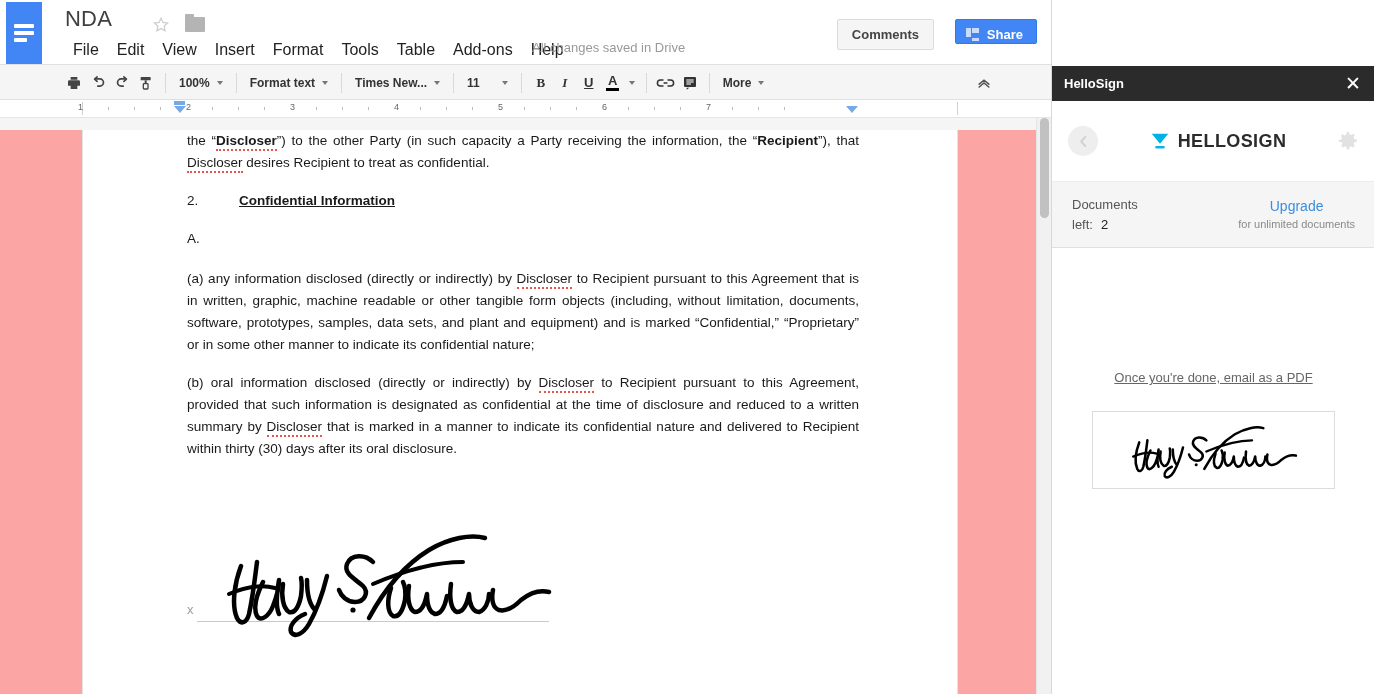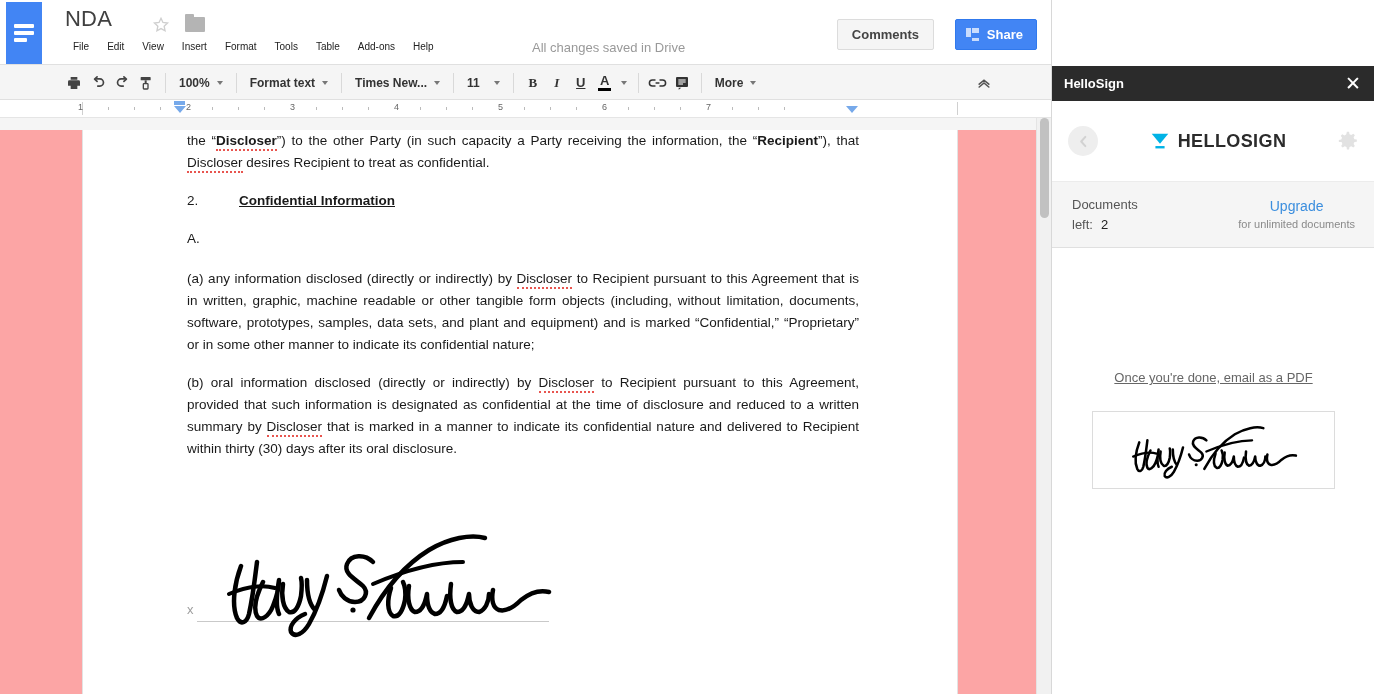--- a/index.html
+++ b/index.html
@@ -45,36 +45,36 @@
   #folder-icon::before {
     content: ""; position: absolute; left: 0; top: -3px;
     width: 9px; height: 4px; background: #b4b4b4; border-radius: 1px 1px 0 0;
   }
 
   .menubar {
     position: absolute; left: 64px; top: 38px;
     display: flex; align-items: center; gap: 0;
   }
   .menubar .mi {
-    font-size: 10px; color: #222; padding: 3px 9px;
+    font-size: 16px; color: #222; padding: 3px 9px;
     cursor: pointer; border-radius: 2px; white-space: nowrap;
   }
   .save-state {
     position: absolute; left: 532px; top: 40px;
     font-size: 13px; color: #999; white-space: nowrap;
   }
 
   .btn-comments {
     position: absolute; right: 117px; top: 19px;
     padding: 7px 14px; font-size: 13px; font-weight: bold; color: #444;
     background: #f5f5f5; border: 1px solid #dcdcdc; border-radius: 2px; cursor: pointer;
   }
   .btn-share {
     position: absolute; right: 14px; top: 19px;
-    padding: 7px 13px 7px 10px; font-size: 13px; font-weight: bold; color: #fff;
+    padding: 7px 13px 1px 10px; font-size: 13px; font-weight: bold; color: #fff;
     background: #4285f4; border: 1px solid #3079ed; border-radius: 2px;
     cursor: pointer; display: flex; align-items: center; gap: 6px;
   }
   .share-ico {
     position: relative; width: 15px; height: 14px;
     display: flex; flex-wrap: wrap; align-content: flex-start; gap: 1px;
   }
   .share-ico b { display: block; background: #c9dcfd; }
   .share-ico b:nth-child(1) { width: 5px; height: 9px; }
   .share-ico b:nth-child(2) { width: 7px; height: 5px; }
@@ -349,21 +349,21 @@
         <span class="caret"></span>
       </div>
 
       <div class="tb-sep"></div>
       <div class="tb-dd">
         <span>Times New...</span>
         <span class="caret"></span>
       </div>
 
       <div class="tb-sep"></div>
-      <div class="tb-dd" style="gap:14px">
+      <div class="tb-dd" style="gap:22px">
         <span>11</span>
         <span class="caret"></span>
       </div>
 
       <div class="tb-sep"></div>
       <div class="tb-group">
         <div class="tb-btn">
           <span class="tb-text serif">B</span>
         </div>
         <div class="tb-btn">

